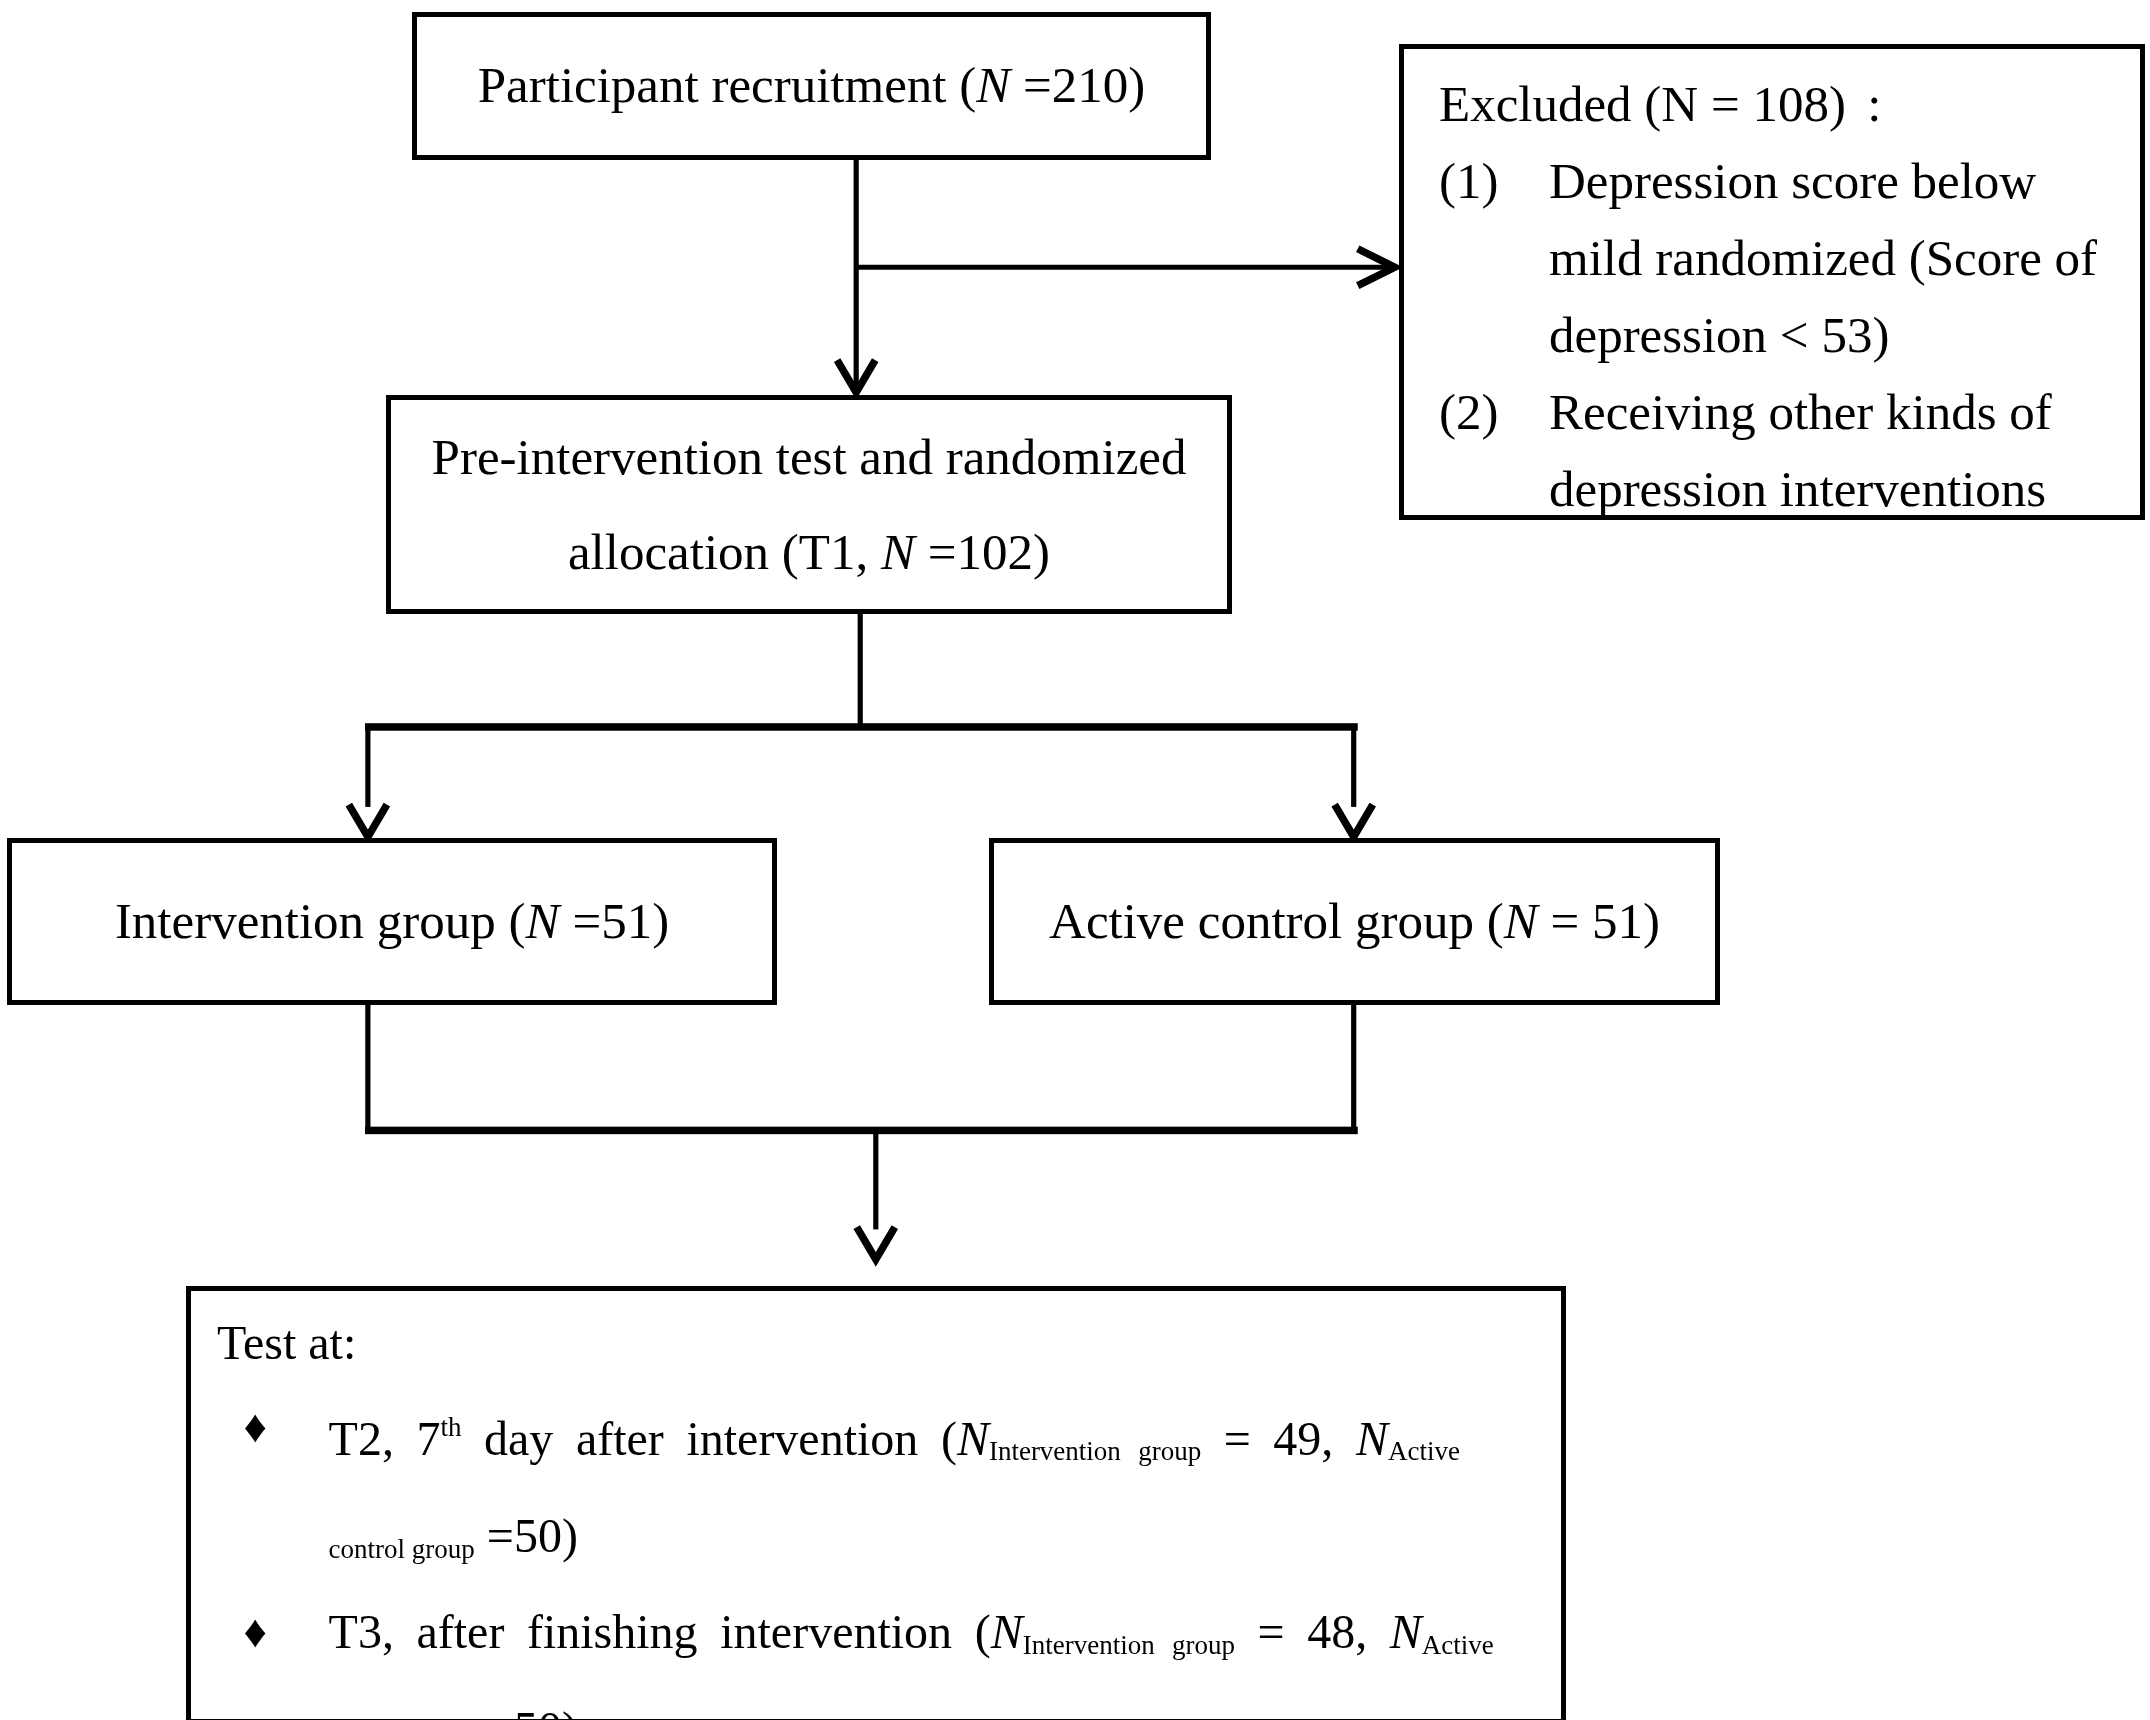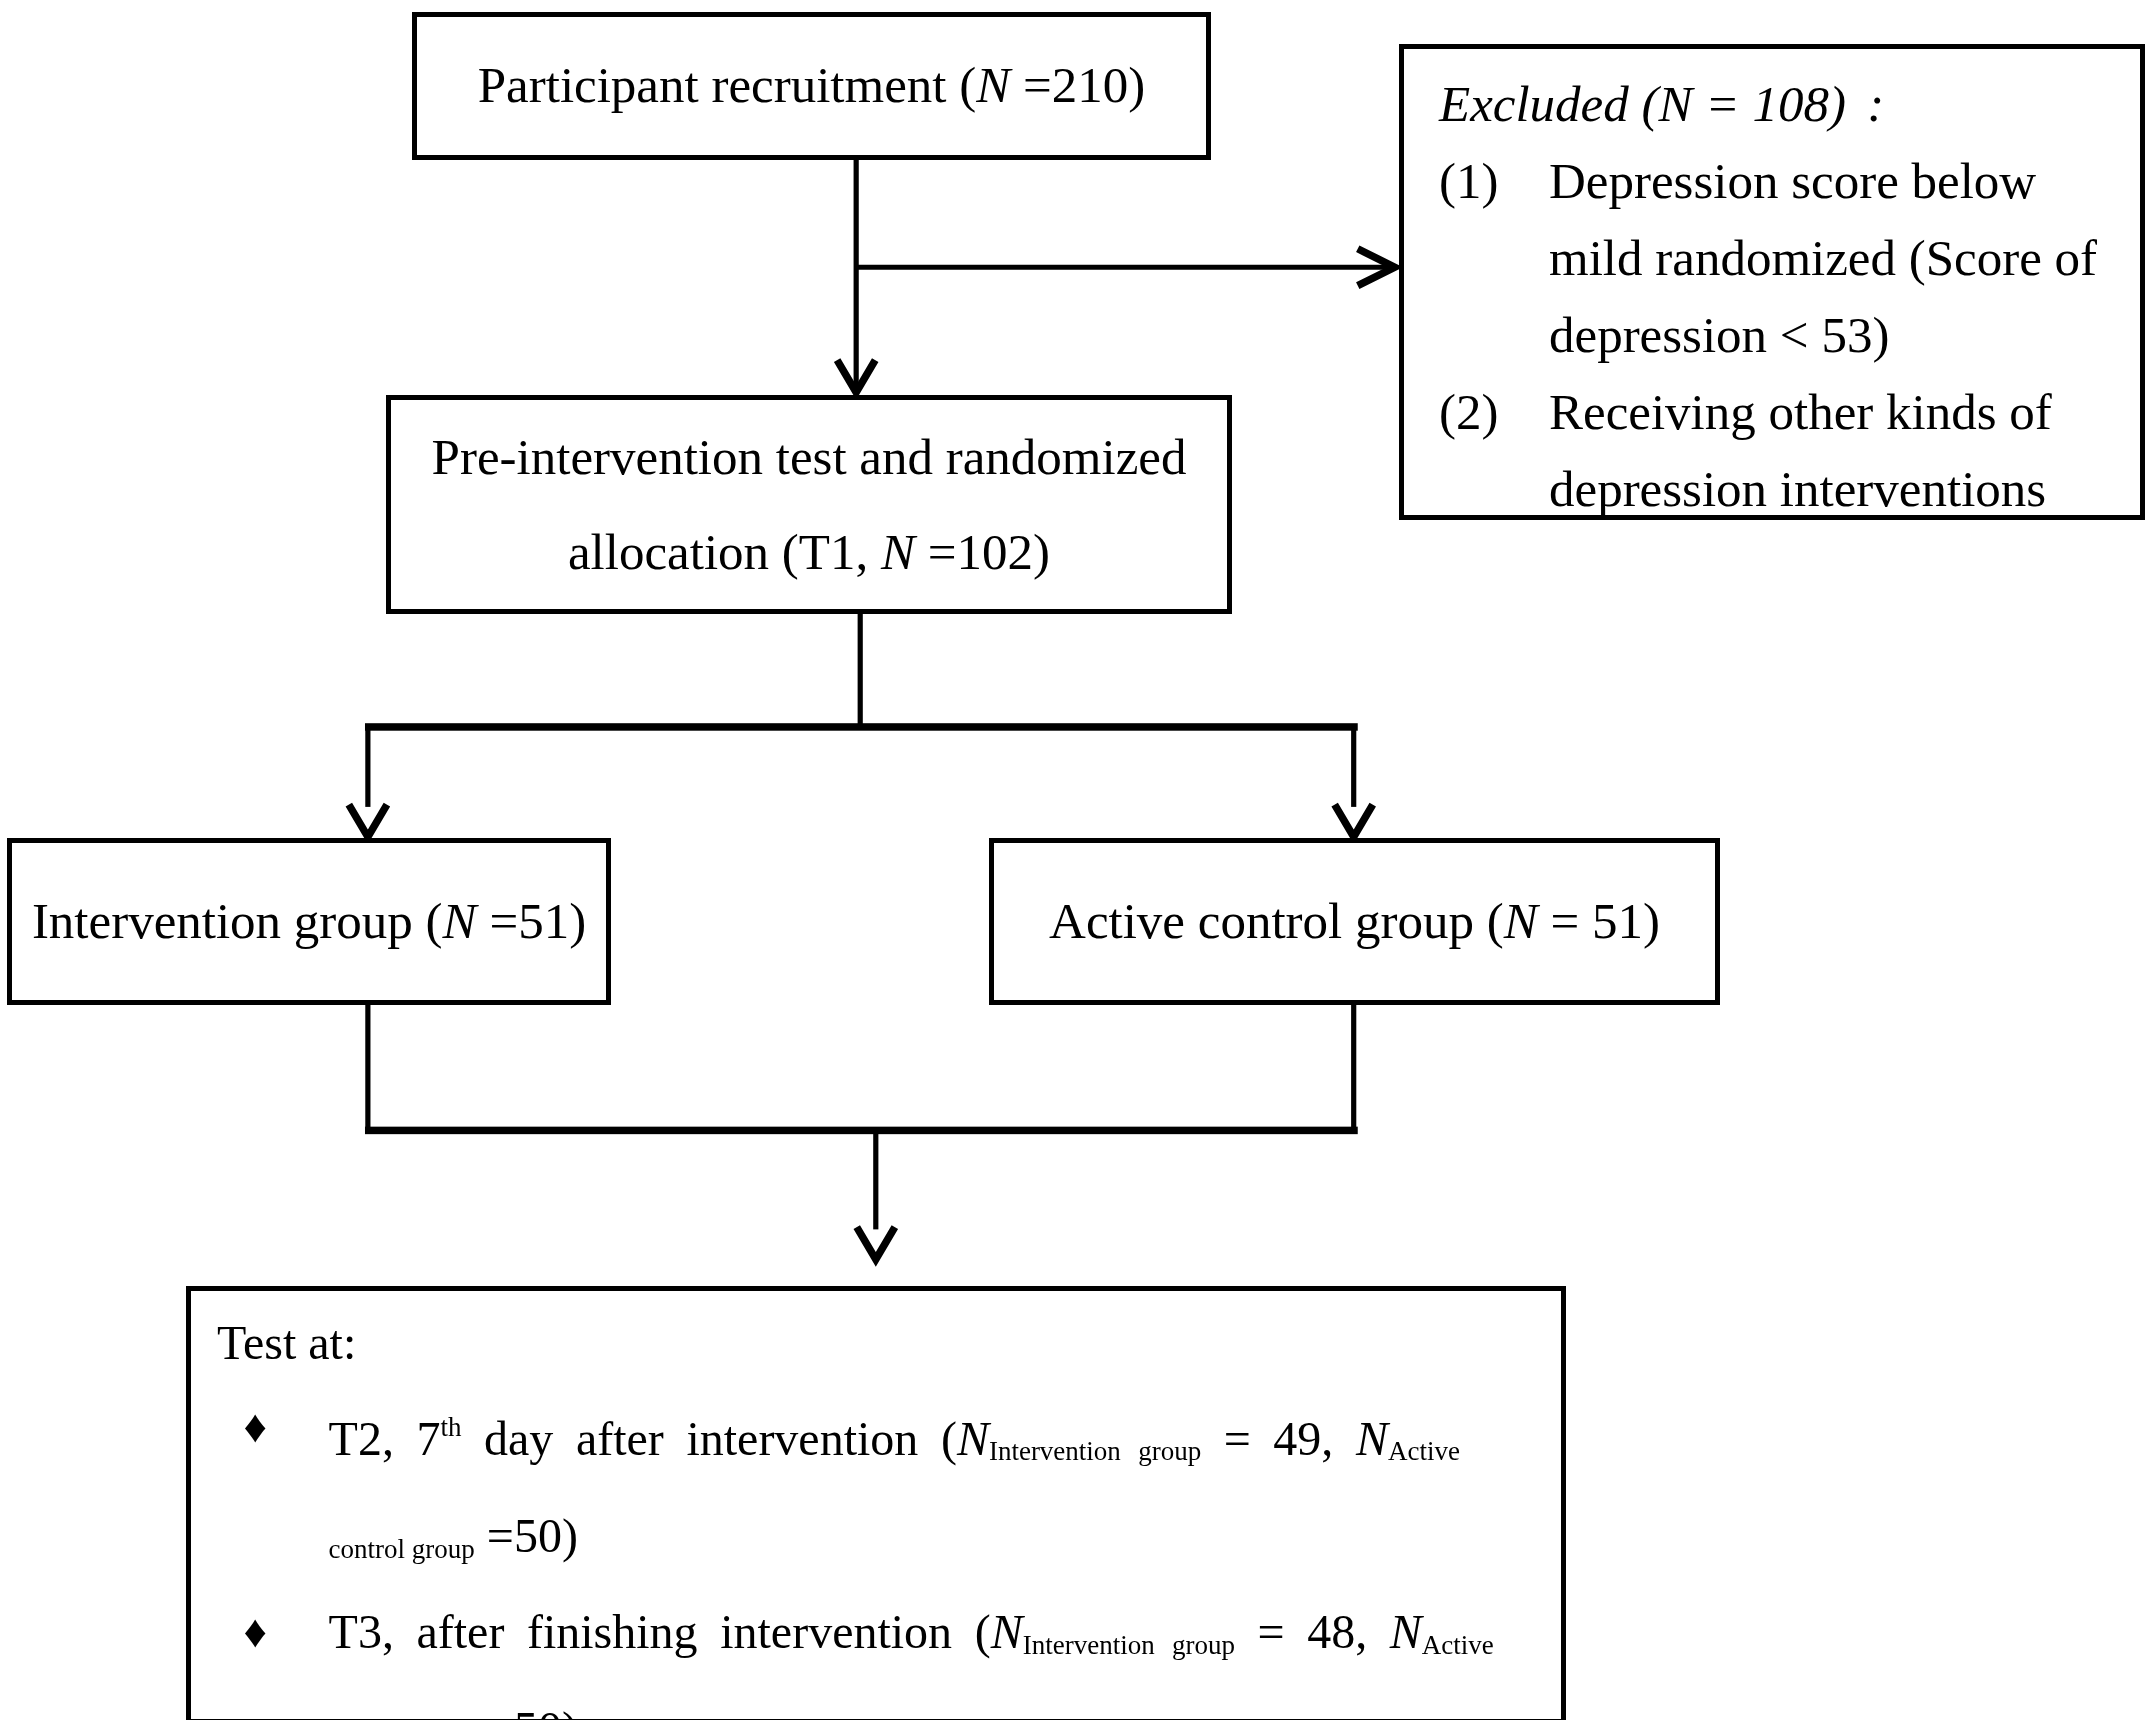--- a/index.html
+++ b/index.html
@@ -26,30 +26,30 @@
     justify-content:center;
     text-align:center;
   }
   .main-text{font-size:51px;line-height:1.35;white-space:pre-wrap;}
   .nvar{font-style:italic;}
   
   #box-recruitment{left:412px;top:11.5px;width:799px;height:148px;}
   
   #box-excluded{left:1399px;top:44px;width:746px;height:476px;}
   .ex-content{padding:17.3px 21px 0 35px;font-size:51px;line-height:77px;}
-  .ex-title{white-space:pre-wrap;font-style:italic;}
+  .ex-title{white-space:pre-wrap;}
   .ex-colon{margin-left:0.42em;}
   .ex-item{display:grid;grid-template-columns:110px 1fr;align-items:start;}
   .ex-num{white-space:pre;}
   .ex-lines div{white-space:pre-wrap;}
   
   #box-pre{left:386px;top:395px;width:846px;height:219px;flex-direction:column;}
   #box-pre .line{line-height:95px;white-space:pre-wrap;}
   
-  #box-intervention{left:7px;top:838px;width:604px;height:167px;text-align:right;}
+  #box-intervention{left:7px;top:838px;width:770px;height:167px;text-align:right;}
   #box-control{left:989px;top:838px;width:731px;height:167px;}
   
   #box-test{left:186px;top:1262px;width:1380px;height:438px;margin-top:24px;}
   .t-content{padding:10.4px 17.3px 0 26px;font-size:48px;line-height:84px;}
   .t-heading{white-space:pre-wrap;}
   .t-item{display:grid;grid-template-columns:85px 1fr;margin-left:26.6px;}
   .t-marker{font-size:46px;}
   .t-line1{white-space:nowrap;word-spacing:0.22em;}
   .t-line2{white-space:pre-wrap;}
   .t-sub{font-size:27px;vertical-align:-5.8px;}

